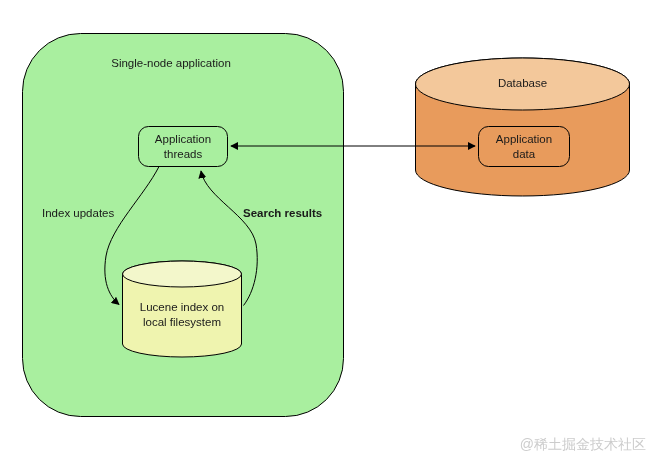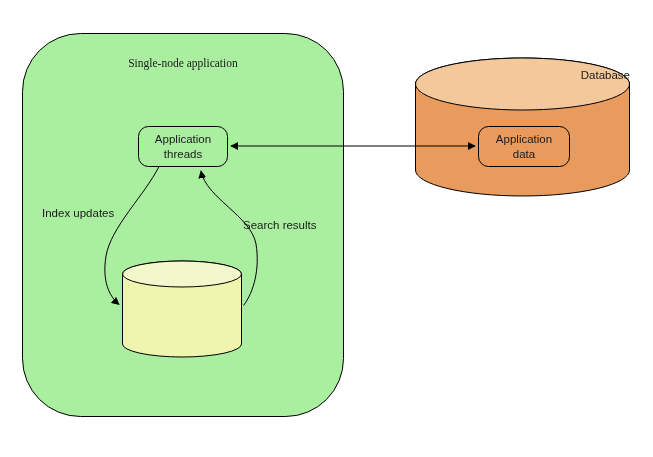--- a/index.html
+++ b/index.html
@@ -56,32 +56,35 @@
 
     <rect x="478.5" y="126.5" width="91" height="40" rx="10" ry="10" stroke="#000000" stroke-width="1" fill="#e89b5c"></rect>
 
     <line x1="231" y1="146" x2="475" y2="146" stroke="#000000" stroke-width="1" marker-start="url(#arrow)" marker-end="url(#arrow)"></line>
 
     <path d="M159,166.5 C144,196 111,227 106,256 C102,281 109,296 119,304.5" fill="none" stroke="#000000" stroke-width="1" marker-end="url(#arrow)"></path>
 
     <path d="M243.5,305.5 C254,292 260,268 256,244 C251,216 206,198 201,171" fill="none" stroke="#000000" stroke-width="1" marker-end="url(#arrow)"></path>
   </svg>
 
-  <div class="lbl" style="left:22px; top:41px; width:322px;font-family:Liberation Serif, serif;">
+  <div class="lbl" style="left:10px; top:41px; width:322px;">
     <div>Single-node application</div>
   </div>
 
   <div class="lbl" style="left:138px; top:132px; width:90px;">Application
 threads</div>
 
+  <div class="lbl" style="left:122px; top:300px; width:120px;">Lucene index on
+local filesystem</div>
 
-  <div class="lbl" style="left:415px; top:68px; width:215px;text-align:right;">Database</div>
+  <div class="lbl" style="left:415px; top:76px; width:215px;">Database</div>
 
   <div class="lbl" style="left:478px; top:132px; width:92px;">Application
 data</div>
 
 
   <div class="lbl edge-lbl" style="left:42px; top:206px;">Index updates</div>
 
-  <div class="lbl edge-lbl" style="left:243px; top:218px;">Search results</div>
+  <div class="lbl edge-lbl" style="left:243px; top:206px;font-weight:bold;">Search results</div>
 
+  <div class="watermark">@稀土掘金技术社区</div>
 
 </div>
 
 </body></html>

